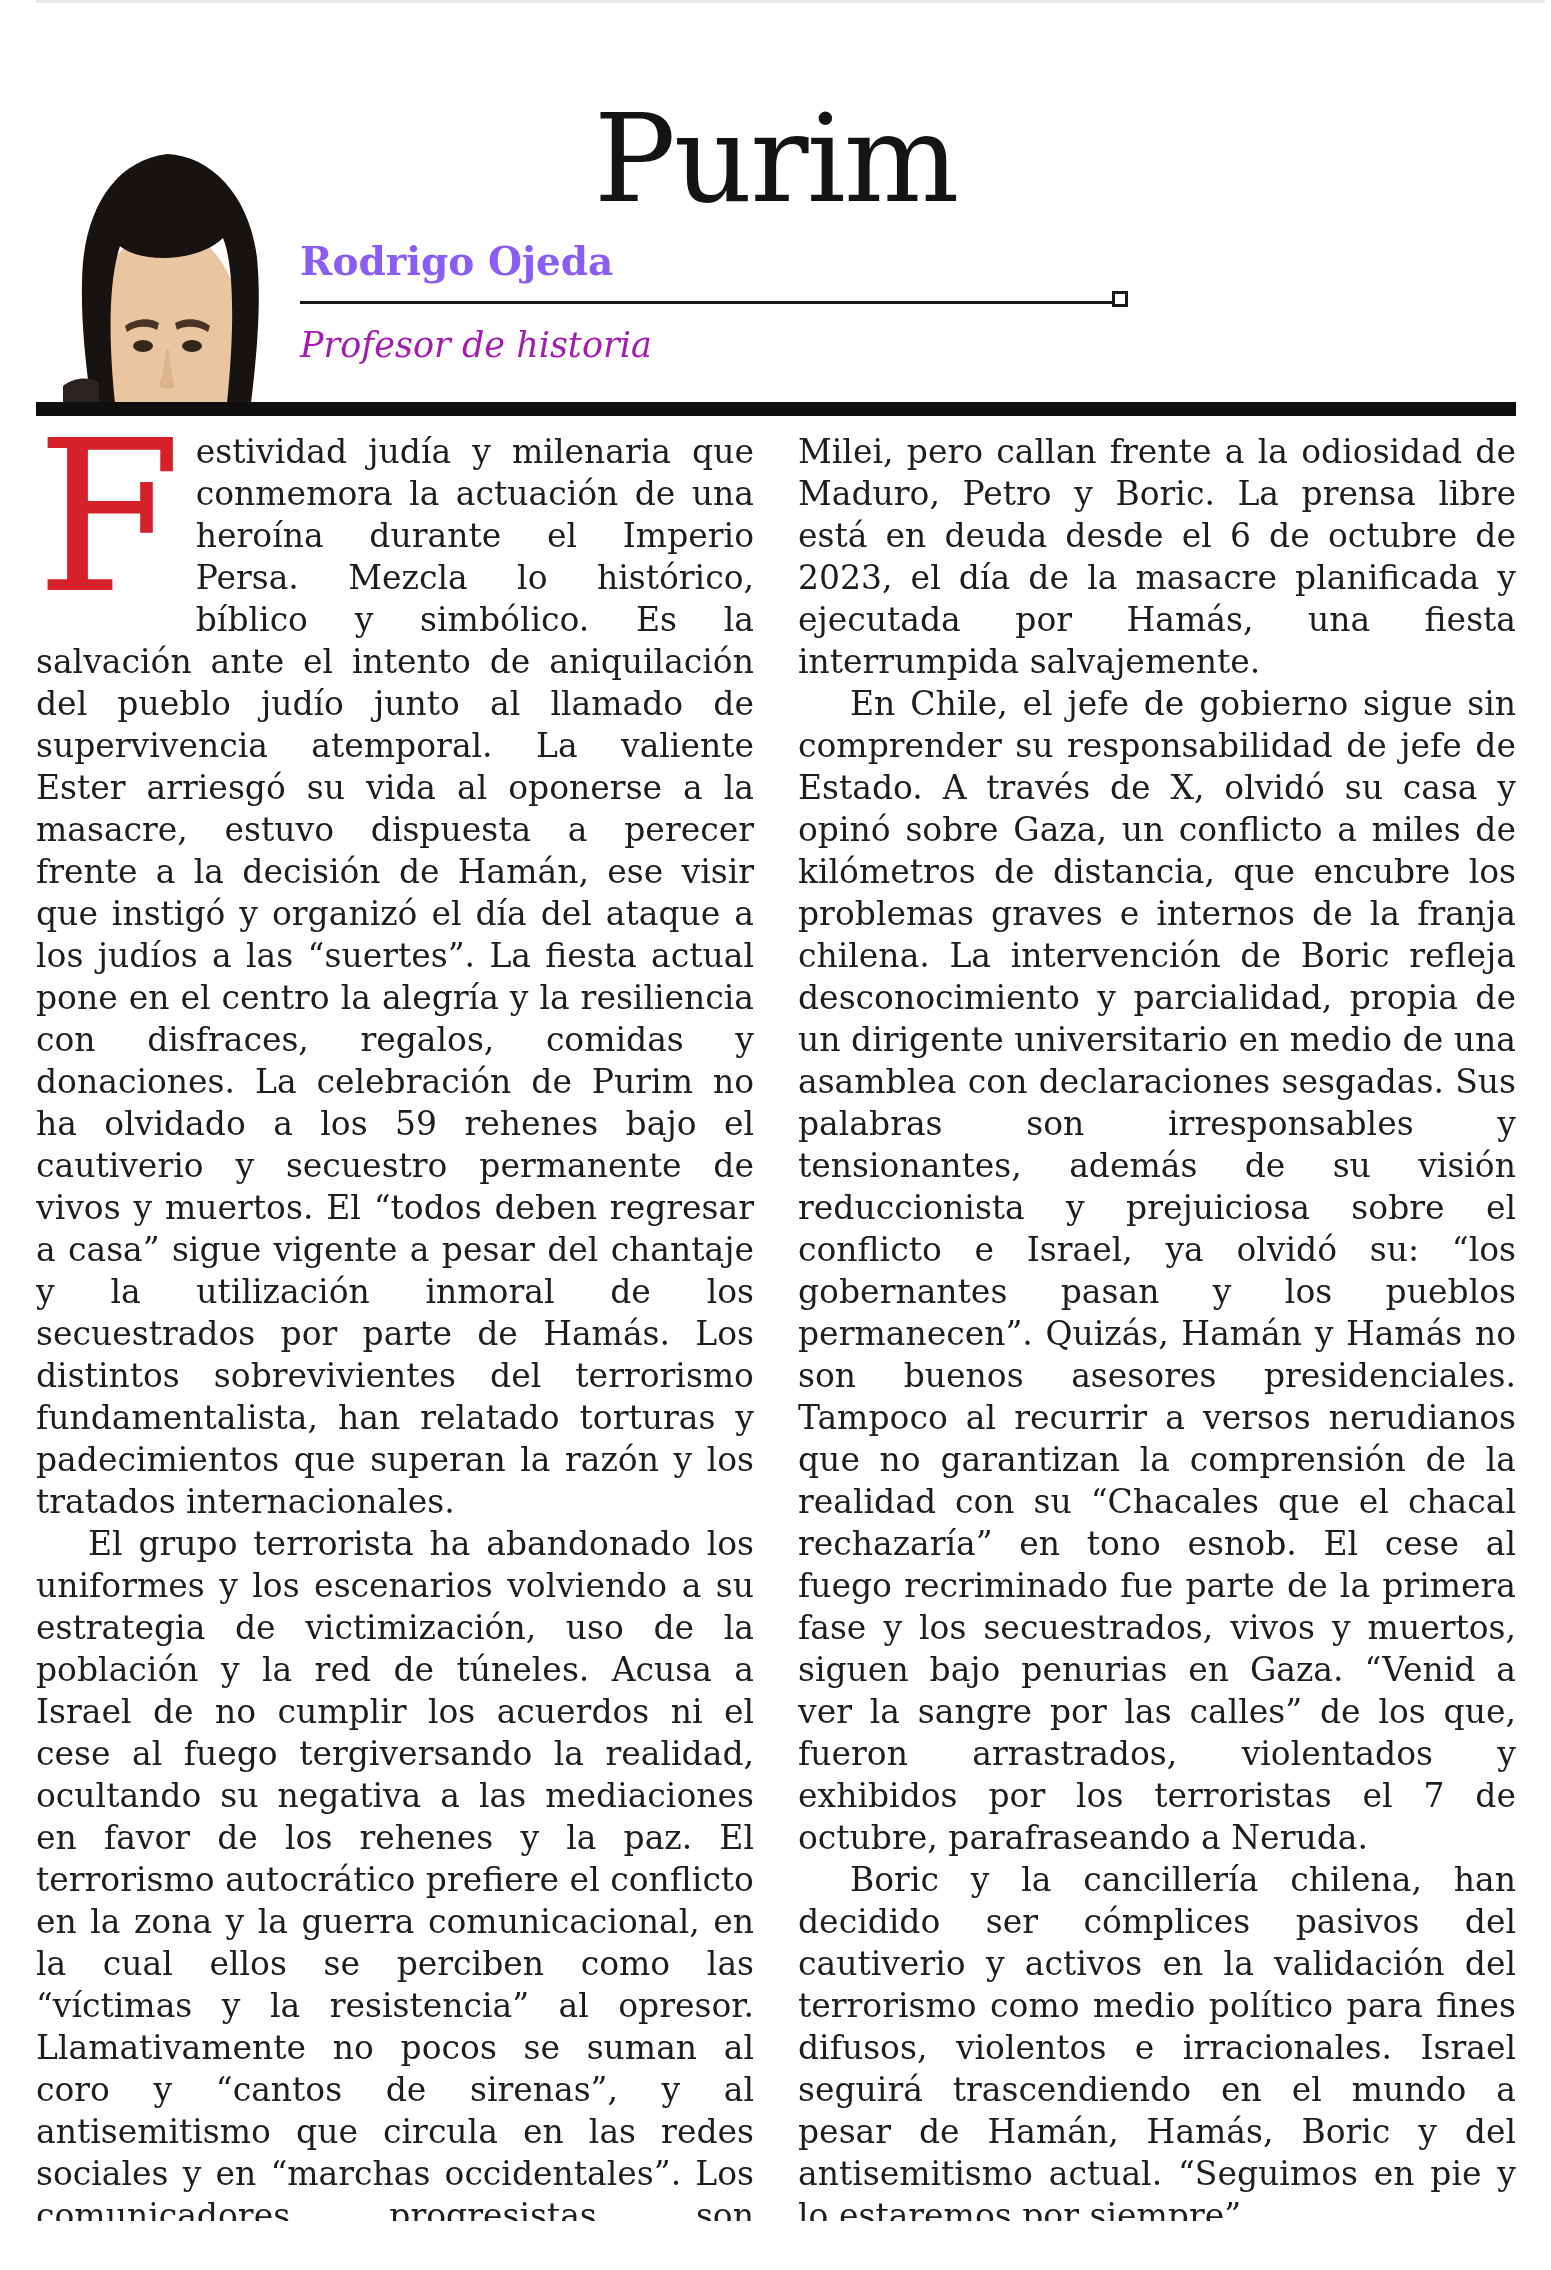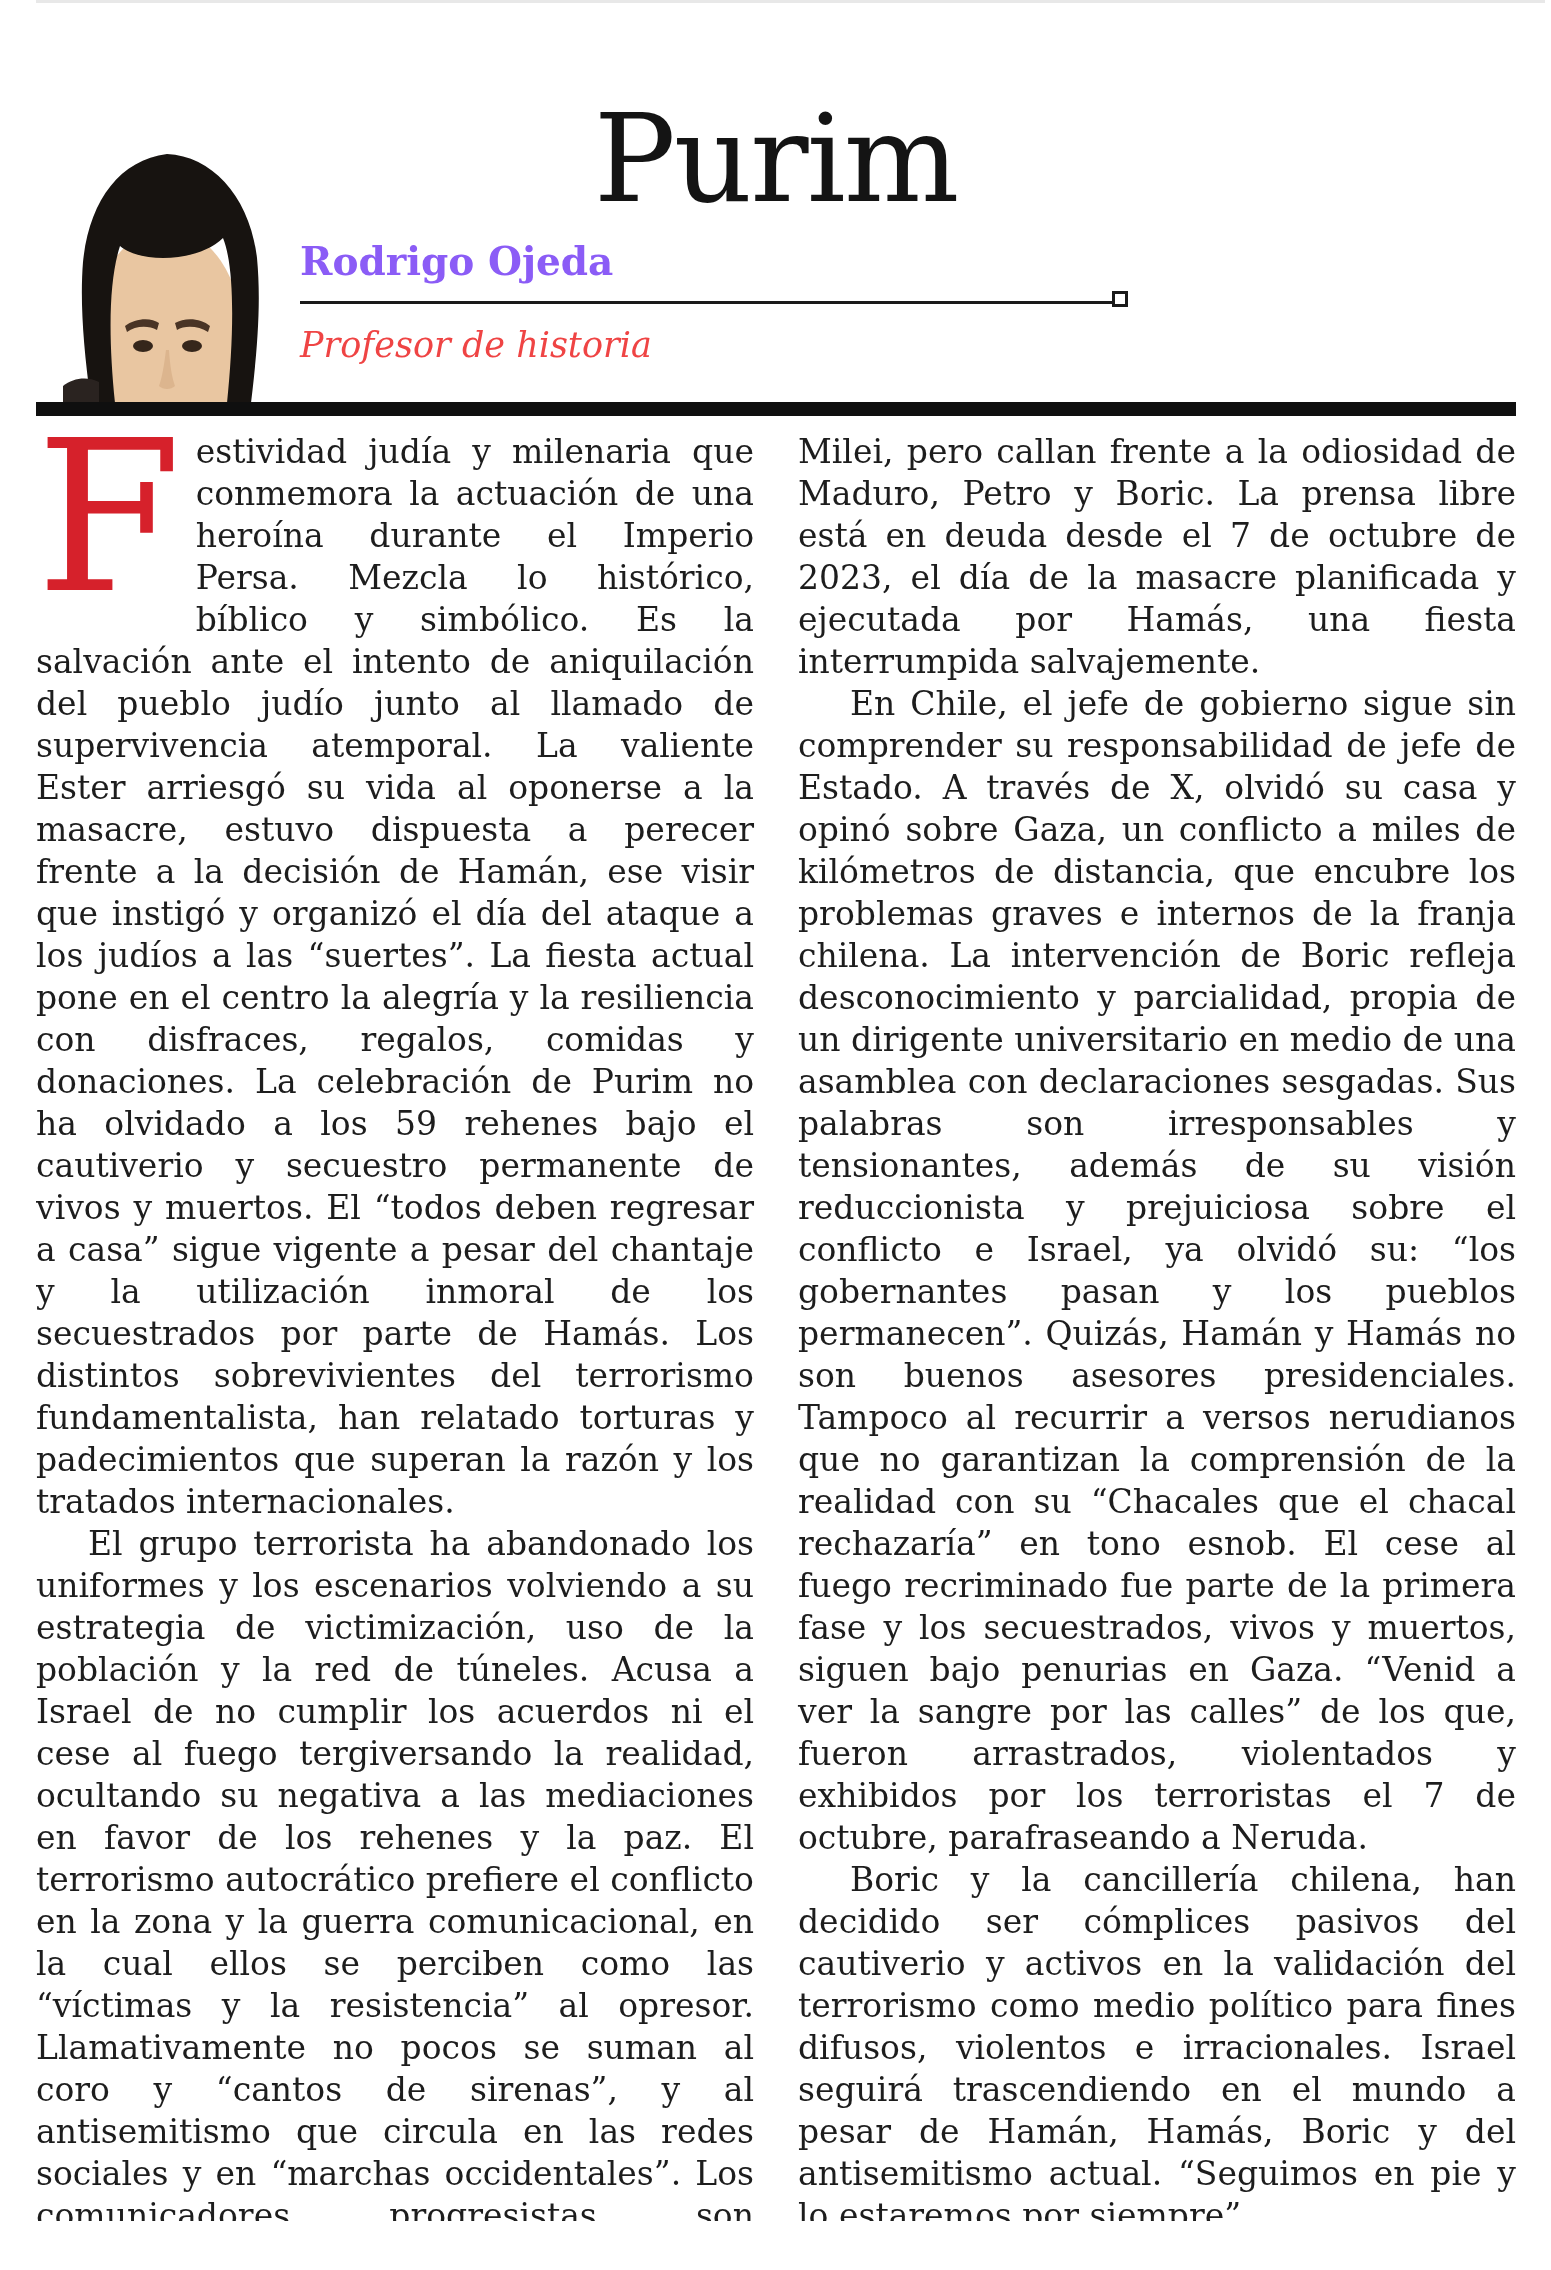--- a/index.html
+++ b/index.html
@@ -16,21 +16,21 @@
   .photo svg{display:block;width:100%;height:100%;}
   .author-name{
     position:absolute;left:300px;top:240px;font-size:39px;font-weight:bold;color:#8b5cf6;line-height:1.1;
   }
   .byline-rule{position:absolute;left:300px;top:301px;width:815px;height:3px;background:#1a1a1a;}
   .byline-square{
     position:absolute;left:1112px;top:291px;width:16px;height:16px;
     border:3px solid #1a1a1a;background:#ffffff;box-sizing:border-box;
   }
   .author-role{
-    position:absolute;left:300px;top:326px;font-size:35px;font-style:italic;color:#ef4444;line-height:1.1;
+    position:absolute;left:300px;top:326px;font-size:35px;font-style:italic;color:#a21caf;line-height:1.1;
   }
   .section-rule{position:absolute;left:36px;top:402px;width:1480px;height:14px;background:#0f0f0f;}
   .columns{
     position:absolute;left:36px;top:431px;width:1480px;height:1790px;
     display:flex;gap:44px;overflow:hidden;
   }
   .col{width:718px;}
   .para{
     margin:0;font-size:33px;line-height:42px;text-align:justify;color:#1d1d1d;
   }
@@ -73,17 +73,17 @@
 <div class="author-role">Profesor de historia</div>
 
 <div class="section-rule"></div>
 
 <div class="columns">
   <div class="col">
     <p class="para"><span class="dropcap">F</span><span>estividad judía y milenaria que conmemora la actuación de una heroína durante el Imperio Persa. Mezcla lo histórico, bíblico y simbólico. Es la salvación ante el intento de aniquilación del pueblo judío junto al llamado de supervivencia atemporal. La valiente Ester arriesgó su vida al oponerse a la masacre, estuvo dispuesta a perecer frente a la decisión de Hamán, ese visir que instigó y organizó el día del ataque a los judíos a las “suertes”. La fiesta actual pone en el centro la alegría y la resiliencia con disfraces, regalos, comidas y donaciones. La celebración de Purim no ha olvidado a los 59 rehenes bajo el cautiverio y secuestro permanente de vivos y muertos. El “todos deben regresar a casa” sigue vigente a pesar del chantaje y la utilización inmoral de los secuestrados por parte de Hamás. Los distintos sobrevivientes del terrorismo fundamentalista, han relatado torturas y padecimientos que superan la razón y los tratados internacionales.</span></p>
     <p class="para indent">El grupo terrorista ha abandonado los uniformes y los escenarios volviendo a su estrategia de victimización, uso de la población y la red de túneles. Acusa a Israel de no cumplir los acuerdos ni el cese al fuego tergiversando la realidad, ocultando su negativa a las mediaciones en favor de los rehenes y la paz. El terrorismo autocrático prefiere el conflicto en la zona y la guerra comunicacional, en la cual ellos se perciben como las “víctimas y la resistencia” al opresor. Llamativamente no pocos se suman al coro y “cantos de sirenas”, y al antisemitismo que circula en las redes sociales y en “marchas occidentales”. Los comunicadores progresistas son hipócritas, ya que “alertan al mundo” tras las declaraciones de Trump, Netanyahu y</p>
   </div>
   <div class="col">
-    <p class="para">Milei, pero callan frente a la odiosidad de Maduro, Petro y Boric. La prensa libre está en deuda desde el 7 de octubre de 2023, el día de la masacre planificada y ejecutada por Hamás, una fiesta interrumpida salvajemente.</p>
+    <p class="para">Milei, pero callan frente a la odiosidad de Maduro, Petro y Boric. La prensa libre está en deuda desde el 6 de octubre de 2023, el día de la masacre planificada y ejecutada por Hamás, una fiesta interrumpida salvajemente.</p>
     <p class="para indent">En Chile, el jefe de gobierno sigue sin comprender su responsabilidad de jefe de Estado. A través de X, olvidó su casa y opinó sobre Gaza, un conflicto a miles de kilómetros de distancia, que encubre los problemas graves e internos de la franja chilena. La intervención de Boric refleja desconocimiento y parcialidad, propia de un dirigente universitario en medio de una asamblea con declaraciones sesgadas. Sus palabras son irresponsables y tensionantes, además de su visión reduccionista y prejuiciosa sobre el conflicto e Israel, ya olvidó su: “los gobernantes pasan y los pueblos permanecen”. Quizás, Hamán y Hamás no son buenos asesores presidenciales. Tampoco al recurrir a versos nerudianos que no garantizan la comprensión de la realidad con su “Chacales que el chacal rechazaría” en tono esnob. El cese al fuego recriminado fue parte de la primera fase y los secuestrados, vivos y muertos, siguen bajo penurias en Gaza. “Venid a ver la sangre por las calles” de los que, fueron arrastrados, violentados y exhibidos por los terroristas el 7 de octubre, parafraseando a Neruda.</p>
     <p class="para indent">Boric y la cancillería chilena, han decidido ser cómplices pasivos del cautiverio y activos en la validación del terrorismo como medio político para fines difusos, violentos e irracionales. Israel seguirá trascendiendo en el mundo a pesar de Hamán, Hamás, Boric y del antisemitismo actual. “Seguimos en pie y lo estaremos por siempre”.</p>
   </div>
 </div>
 
 </body></html>

